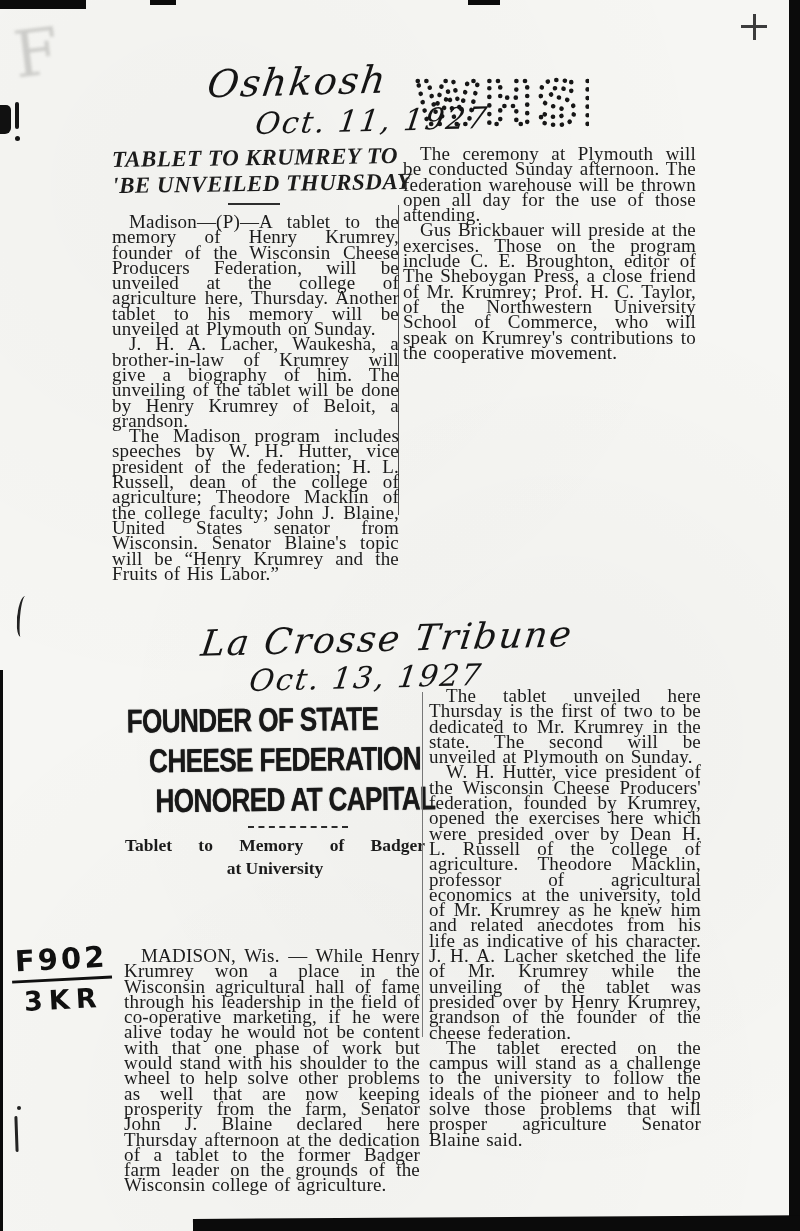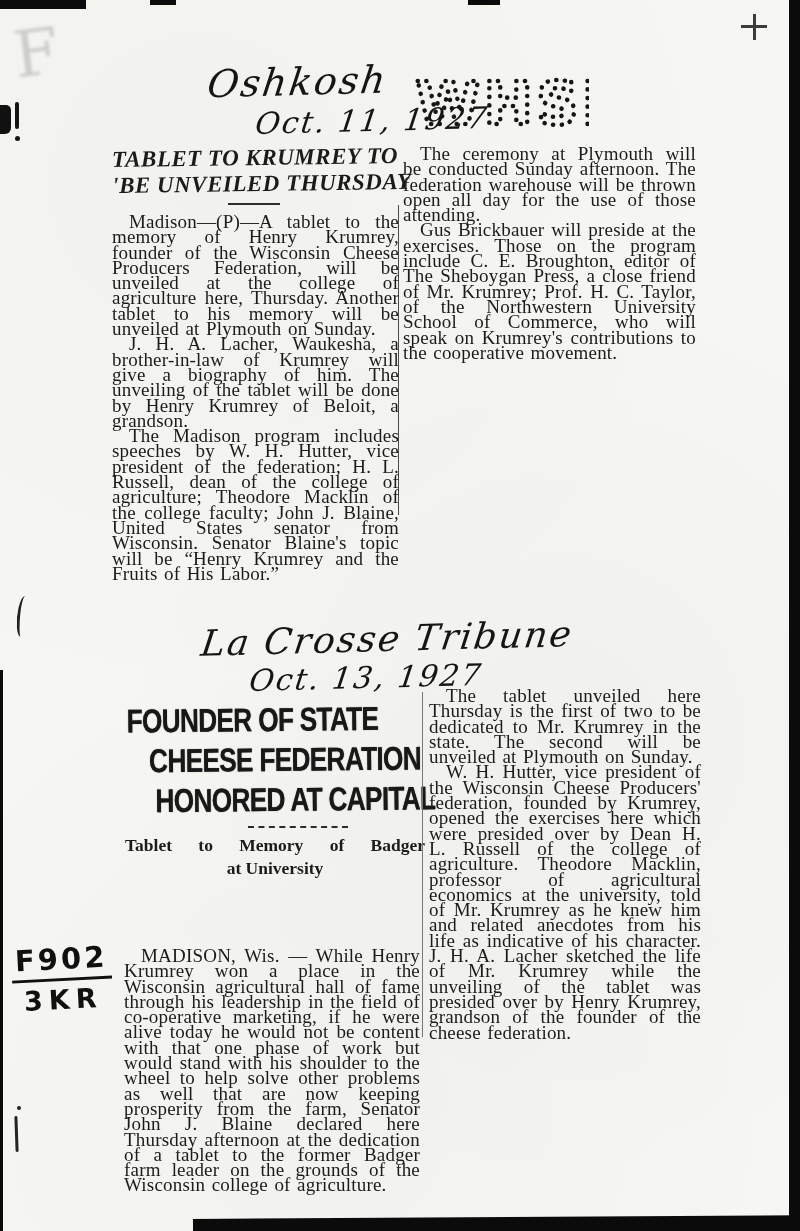--- a/index.html
+++ b/index.html
@@ -150,15 +150,16 @@
 
   <div class="colrule2"></div>
 
   <div class="bodytext a2-left">
     <p>MADISON, Wis. — While Henry Krumrey won a place in the Wisconsin agricultural hall of fame through his leadership in the field of co-operative marketing, if he were alive today he would not be content with that one phase of work but would stand with his shoulder to the wheel to help solve other problems as well that are now keeping prosperity from the farm, Senator John J. Blaine declared here Thursday afternoon at the dedication of a tablet to the former Badger farm leader on the grounds of the Wisconsin college of agriculture.</p>
   </div>
 
   <div class="bodytext a2-right">
     <p>The tablet unveiled here Thursday is the first of two to be dedicated to Mr. Krumrey in the state.  The second will be unveiled at Plymouth on Sunday.</p>
     <p>W. H. Hutter, vice president of the Wisconsin Cheese Producers' federation, founded by Krumrey, opened the exercises here which were presided over by Dean H. L. Russell of the college of agriculture.  Theodore Macklin, professor of agricultural economics at the university, told of Mr. Krumrey as he knew him and related anecdotes from his life as indicative of his character.  J. H. A. Lacher sketched the life of Mr. Krumrey while the unveiling of the tablet was presided over by Henry Krumrey, grandson of the founder of the cheese federation.</p>
+    <p>The tablet erected on the campus will stand as a challenge to the university to follow the ideals of the pioneer and to help solve those problems that will prosper agriculture Senator Blaine said.</p>
   </div>
 
 </div>
 
 </body></html>

